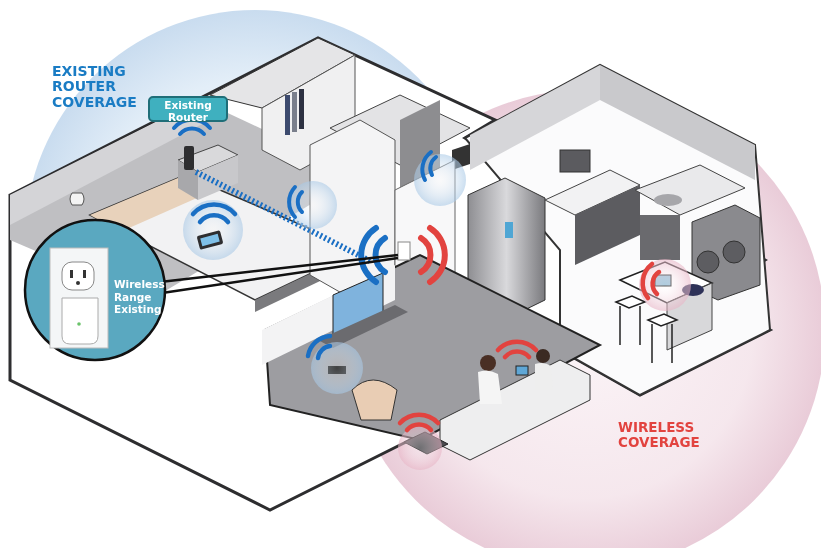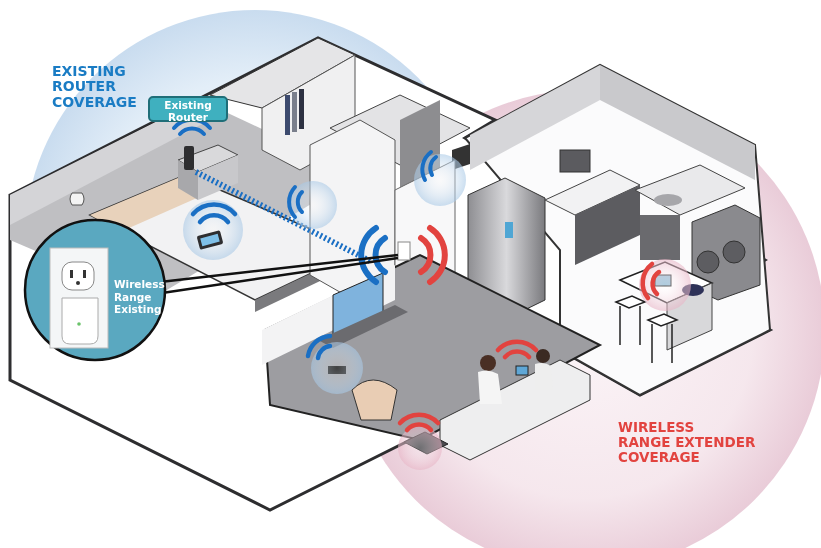--- a/index.html
+++ b/index.html
@@ -224,15 +224,14 @@
 </div>
 
 <div class="inset-label">
   <span>Wireless</span>
   <span>Range</span>
   <span>Existing</span>
 </div>
 
 <div class="lbl lbl-red">
   <div>WIRELESS</div>
-  <div>RANGE EXTENDER</div>
   <div>COVERAGE</div>
 </div>
 
 </body></html>

